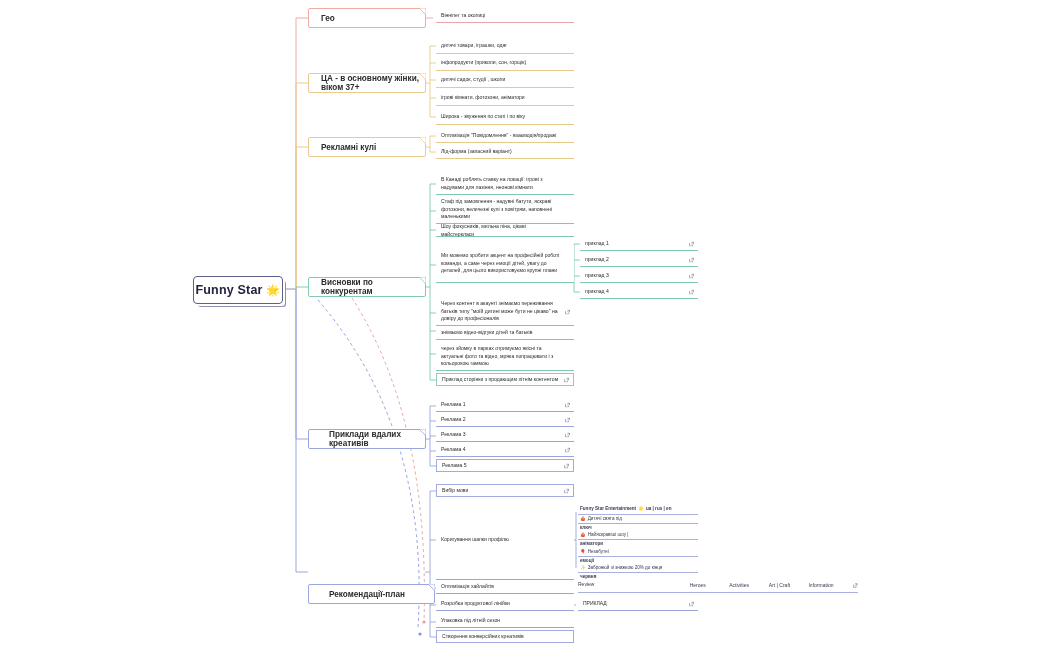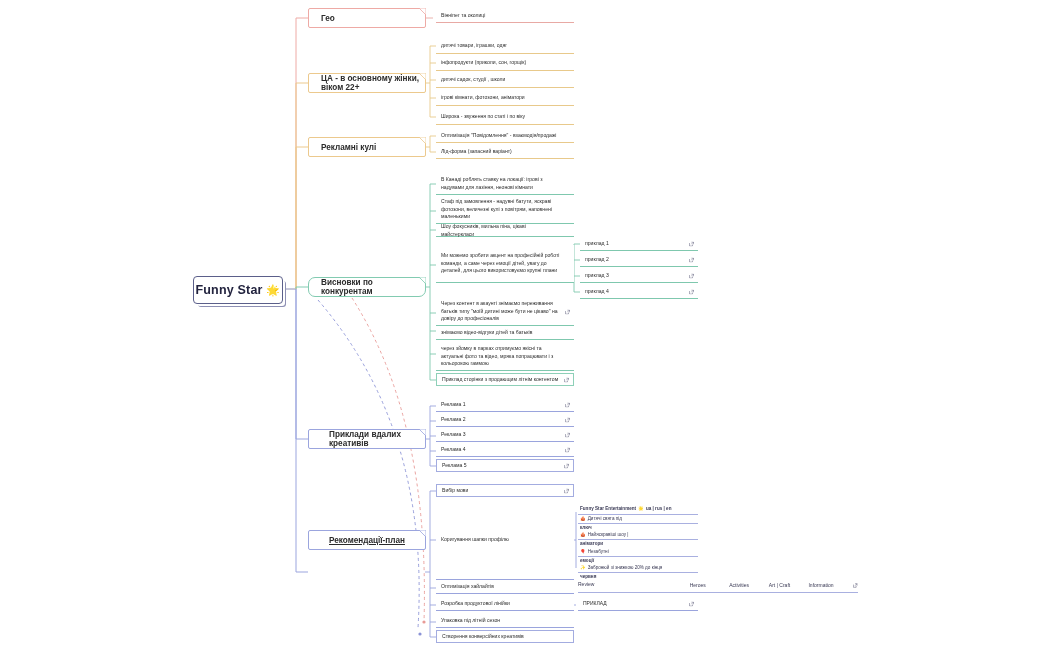--- a/index.html
+++ b/index.html
@@ -191,21 +191,21 @@
     <span>Гео</span>
     <svg class="fold" viewBox="0 0 7 7">
       <path d="M0 0 L7 0 L7 7 Z" fill="#fff" stroke="#eeaaa5" stroke-width="0.8"></path>
     </svg>
   </div>
   <div class="leaf c-red" style="left:436px;top:10px;width:138px;">
     <span class="txt">Вінніпег та околиці</span>
   </div>
 
   <div class="branch b-amber" style="left:308px;top:73px;width:118px;">
-    <span>ЦА - в основному жінки, віком 22+</span>
+    <span>ЦА - в основному жінки, віком 37+</span>
     <svg class="fold" viewBox="0 0 7 7">
       <path d="M0 0 L7 0 L7 7 Z" fill="#fff" stroke="#ecc98d" stroke-width="0.8"></path>
     </svg>
   </div>
   <div class="leaf c-amber" style="left:436px;top:39px;width:138px;height:15px;">
     <span class="txt">дитячі товари, іграшки, одяг</span>
     </div>
   <div class="leaf c-amber" style="left:436px;top:56px;width:138px;height:15px;">
     <span class="txt">інфопродукти (приколи, сон, горщік)</span>
     </div>
@@ -225,21 +225,21 @@
       <path d="M0 0 L7 0 L7 7 Z" fill="#fff" stroke="#ecc98d" stroke-width="0.8"></path>
     </svg>
   </div>
   <div class="leaf c-amber" style="left:436px;top:129px;width:138px;height:14px;">
     <span class="txt">Оптимізація "Повідомлення" - взаємодія/продажі</span>
     </div>
   <div class="leaf c-amber" style="left:436px;top:145px;width:138px;height:14px;">
     <span class="txt">Лід-форма (запасний варіант)</span>
     </div>
 
-  <div class="branch b-green" style="left:308px;top:277px;width:118px;border-radius:7px;">
+  <div class="branch b-green" style="left:308px;top:277px;width:118px;">
     <span>Висновки по конкурентам</span>
     <svg class="fold" viewBox="0 0 7 7">
       <path d="M0 0 L7 0 L7 7 Z" fill="#fff" stroke="#82cbb1" stroke-width="0.8"></path>
     </svg>
   </div>
 
   <div class="leaf c-green" style="left:436px;top:173px;width:138px;height:22px;">
     <span class="txt">В Канаді роблять ставку на локації: ігрові з надувами для лазіння, неонові кімнати</span>
     </div>
   <div class="leaf c-green" style="left:436px;top:196px;width:138px;height:28px;">
@@ -326,21 +326,21 @@
       <path d="M1 3 L1 9 L7 9 L7 6 M4.5 1 L9 1 L9 5.5 M9 1 L4.5 5.5" fill="none" stroke="#4a4a6a" stroke-width="1"></path>
       </svg>
     </div>
   <div class="leaf c-blue leaf-box-blue" style="left:436px;top:459px;width:138px;height:13px;">
     <span class="txt">Реклама 5</span>
     <svg class="ext" viewBox="0 0 10 10">
       <path d="M1 3 L1 9 L7 9 L7 6 M4.5 1 L9 1 L9 5.5 M9 1 L4.5 5.5" fill="none" stroke="#4a4a6a" stroke-width="1"></path>
       </svg>
     </div>
 
-  <div class="branch b-blue" style="left:308px;top:530px;width:118px;text-decoration:underline;">
+  <div class="branch b-blue" style="left:308px;top:584px;width:127px;">
     <span>Рекомендації-план</span>
     <svg class="fold" viewBox="0 0 7 7">
       <path d="M0 0 L7 0 L7 7 Z" fill="#fff" stroke="#9ba5de" stroke-width="0.8"></path>
     </svg>
   </div>
 
   <div class="leaf c-blue leaf-box-blue" style="left:436px;top:484px;width:138px;height:13px;">
     <span class="txt">Вибір мови</span>
     <svg class="ext" viewBox="0 0 10 10">
       <path d="M1 3 L1 9 L7 9 L7 6 M4.5 1 L9 1 L9 5.5 M9 1 L4.5 5.5" fill="none" stroke="#4a4a6a" stroke-width="1"></path>

